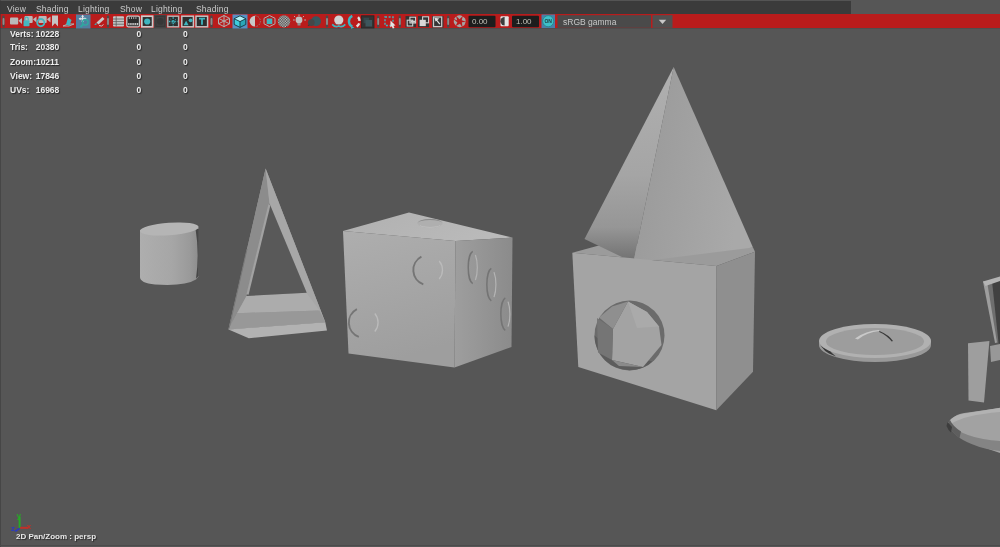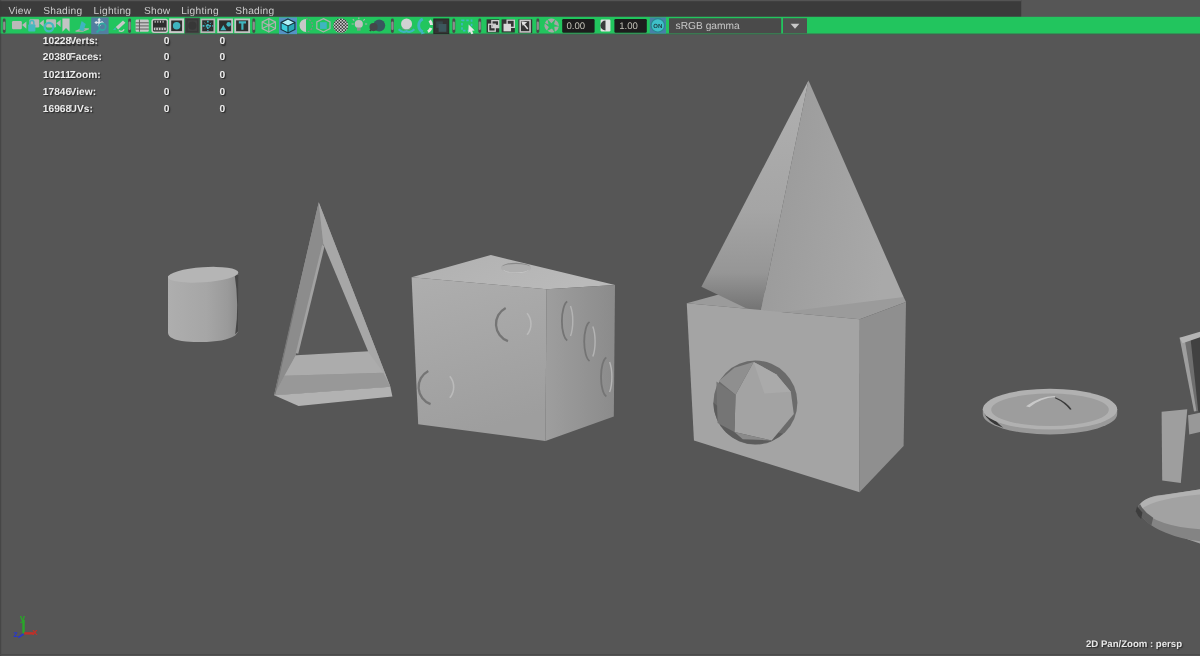--- a/index.html
+++ b/index.html
@@ -1,26 +1,26 @@
 <!DOCTYPE html>
 <html><head>
 <meta charset="utf-8">
 <style>
   html,body{margin:0;padding:0;}
   body{width:1000px;height:547px;overflow:hidden;background:#565656;font-family:"Liberation Sans",sans-serif;position:relative;}
   #menubar{position:absolute;left:0;top:0;width:851px;height:14px;background:#3b3b3b;border-top:1px solid #545454;box-sizing:border-box;}
   #menubar span{position:absolute;top:3px;font-size:8.5px;letter-spacing:0.2px;color:#cccccc;white-space:pre;}
-  #toolbar{position:absolute;left:0;top:14px;width:1000px;height:15px;background:#22c55e;border-bottom:1px solid #4e4e4e;box-sizing:border-box;}
+  #toolbar{position:absolute;left:0;top:14px;width:1000px;height:15px;background:#b91c1c;border-bottom:1px solid #4e4e4e;box-sizing:border-box;}
   #hud{position:absolute;left:0;top:28px;}
   .hudrow{position:absolute;font-size:8.5px;font-weight:bold;color:#ededed;text-shadow:1px 1px 1px rgba(0,0,0,0.55);white-space:pre;}
-  .lab{position:absolute;left:10px;margin-left:48px;}
+  .lab{position:absolute;left:10px;}
   .v1{position:absolute;width:95px;left:0;text-align:center;}
   .v2{position:absolute;left:136.5px;}
   .v3{position:absolute;left:183px;}
-  #bottomtext{position:absolute;left:0;top:531.5px;width:985px;text-align:right;font-size:8px;font-weight:bold;color:#e8e8e8;text-shadow:1px 1px 1px rgba(0,0,0,0.5);}
+  #bottomtext{position:absolute;left:16px;top:531.5px;width:985px;text-align:left;font-size:8px;font-weight:bold;color:#e8e8e8;text-shadow:1px 1px 1px rgba(0,0,0,0.5);}
   #vp{position:absolute;left:0;top:29px;}
   #leftedge{position:absolute;left:0;top:0;width:1px;height:547px;background:rgba(58,58,58,0.55);}
   #botedge{position:absolute;left:0;top:545px;width:1000px;height:1px;background:#4b4b4b;}
 </style>
 </head>
 <body>
 
 <svg id="vp" width="1000" height="518" viewBox="0 0 1000 518">
 
   <g>
@@ -341,21 +341,21 @@
 
   <rect x="557.5" y="1.2" width="93.5" height="12.6" fill="#4a4a4a"></rect>
   <rect x="652.5" y="1.2" width="20" height="12.6" fill="#505050"></rect>
   <text x="563" y="10.5" font-size="8.5" fill="#c8c8c8" font-family="Liberation Sans,sans-serif">sRGB gamma</text>
   <path d="M658.8,5.8 h7.4 l-3.7,4.2 Z" fill="#c8c8c8"></path>
 </svg>
 </div>
 
 <div id="hud">
   <div class="hudrow" style="top:0.8px"><span class="lab">Verts:</span><span class="v1">10228</span><span class="v2">0</span><span class="v3">0</span></div>
-  <div class="hudrow" style="top:14.4px"><span class="lab">Faces:</span><span class="v1">20380</span><span class="v2">0</span><span class="v3">0</span></div>
+  <div class="hudrow" style="top:14.4px"><span class="lab">Tris:</span><span class="v1">20380</span><span class="v2">0</span><span class="v3">0</span></div>
   <div class="hudrow" style="top:28.8px"><span class="lab">Zoom:</span><span class="v1">10211</span><span class="v2">0</span><span class="v3">0</span></div>
   <div class="hudrow" style="top:43.0px"><span class="lab">View:</span><span class="v1">17846</span><span class="v2">0</span><span class="v3">0</span></div>
   <div class="hudrow" style="top:57.3px"><span class="lab">UVs:</span><span class="v1">16968</span><span class="v2">0</span><span class="v3">0</span></div>
 </div>
 
 <div id="bottomtext">2D Pan/Zoom : persp</div>
 <div id="leftedge"></div>
 <div id="botedge"></div>
 
 </body></html>

